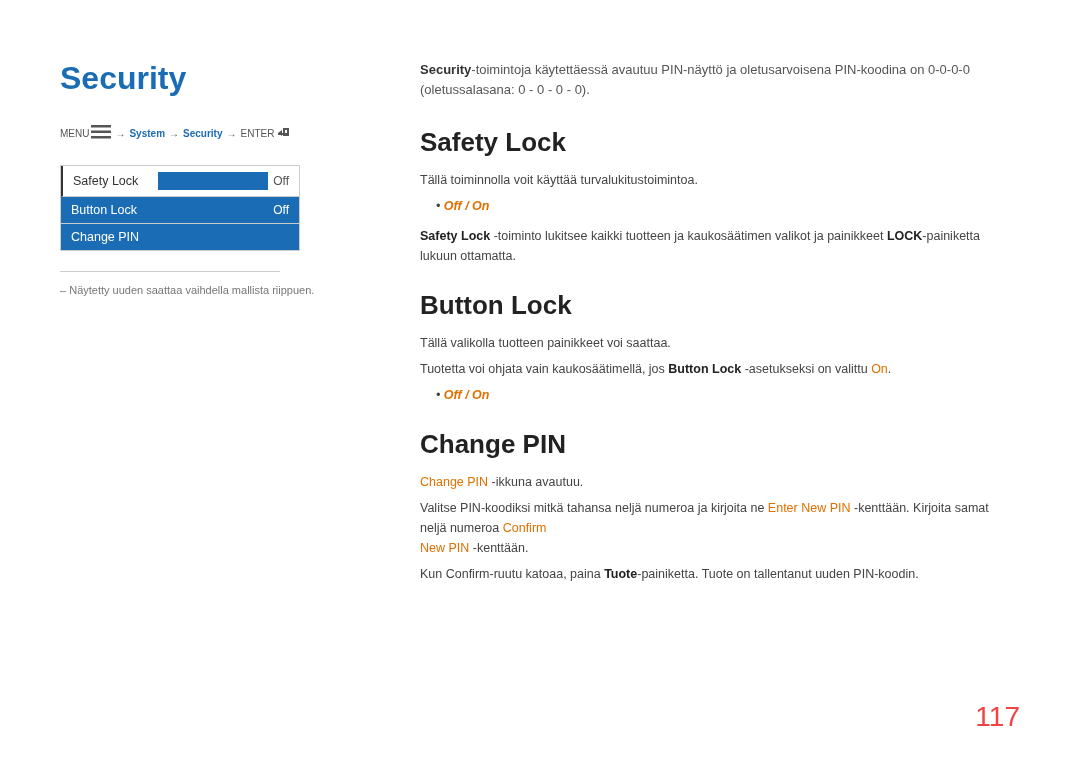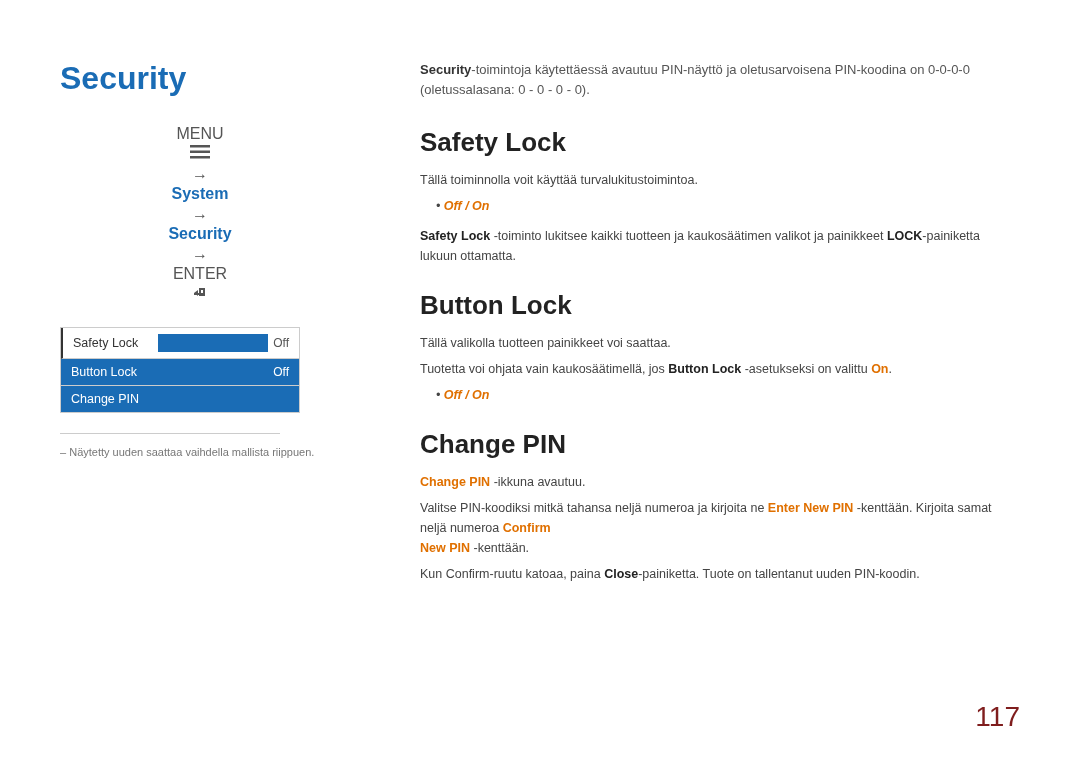--- a/index.html
+++ b/index.html
@@ -29,28 +29,27 @@
       padding-left: 40px;
       border-left: none;
     }
     .page-title {
       font-size: 32px;
       font-weight: bold;
       color: #1a6cb5;
       margin-bottom: 28px;
     }
     .menu-path {
-      font-size: 16px;
+      font-size: 10px;
       color: #555;
       margin-bottom: 24px;
       display: flex;
       align-items: center;
       gap: 2px;
       flex-wrap: wrap;
-      flex-direction: column;
     }
     .menu-path .system-text { color: #1a6cb5; font-weight: bold; }
     .menu-path .security-text { color: #1a6cb5; font-weight: bold; }
     .arrow {
       display: inline-block;
       margin: 0 2px;
       color: #555;
     }
     .menu-list {
       border: 1px solid #ccc;
@@ -116,42 +115,42 @@
     .section-body {
       margin-bottom: 24px;
     }
     .section-body p {
       font-size: 12.5px;
       color: #444;
       line-height: 1.6;
       margin-bottom: 6px;
     }
     .section-body .bold { font-weight: bold; color: #222; }
-    .section-body .orange { color: #e07000; font-weight: bold; }
+    .section-body .orange { color: #e07000; font-weight: normal; }
     .bullet-list {
       list-style: none;
       margin: 6px 0 10px 16px;
     }
     .bullet-list li {
       font-size: 12.5px;
       color: #444;
       line-height: 1.6;
       font-style: italic;
     }
     .bullet-list li::before {
       content: '• ';
       color: #444;
     }
     .bullet-list .orange { color: #e07000; font-weight: bold; }
     .page-number {
       position: absolute;
       bottom: 30px;
       right: 60px;
       font-size: 28px;
-      color: #7f1d1d;
+      color: #ef4444;
       font-weight: normal;
     }
     .safety-item-name {
       font-size: 12.5px;
       color: #333;
       min-width: 80px;
     }
   </style>
 </head>
 <body>
@@ -228,18 +227,18 @@
       <p>Tuotetta voi ohjata vain kaukosäätimellä, jos <span class="bold">Button Lock</span> -asetukseksi on valittu <span class="orange">On</span>.</p>
       <ul class="bullet-list">
         <li><span class="orange">Off / On</span></li>
       </ul>
     </div>
 
     <div class="section-body">
       <h2 class="section-title">Change PIN</h2>
       <p><span class="orange">Change PIN</span> -ikkuna avautuu.</p>
       <p>Valitse PIN-koodiksi mitkä tahansa neljä numeroa ja kirjoita ne <span class="orange">Enter New PIN</span> -kenttään. Kirjoita samat neljä numeroa <span class="orange">Confirm</span><br><span class="orange">New PIN</span> -kenttään.</p>
-      <p>Kun Confirm-ruutu katoaa, paina <span class="bold">Close</span>-painiketta. Tuote on tallentanut uuden PIN-koodin.</p>
+      <p>Kun Confirm-ruutu katoaa, paina <span class="bold">Tuote</span>-painiketta. Tuote on tallentanut uuden PIN-koodin.</p>
     </div>
   </div>
 </div>
 
 <div class="page-number">117</div>
 
 </body></html>

